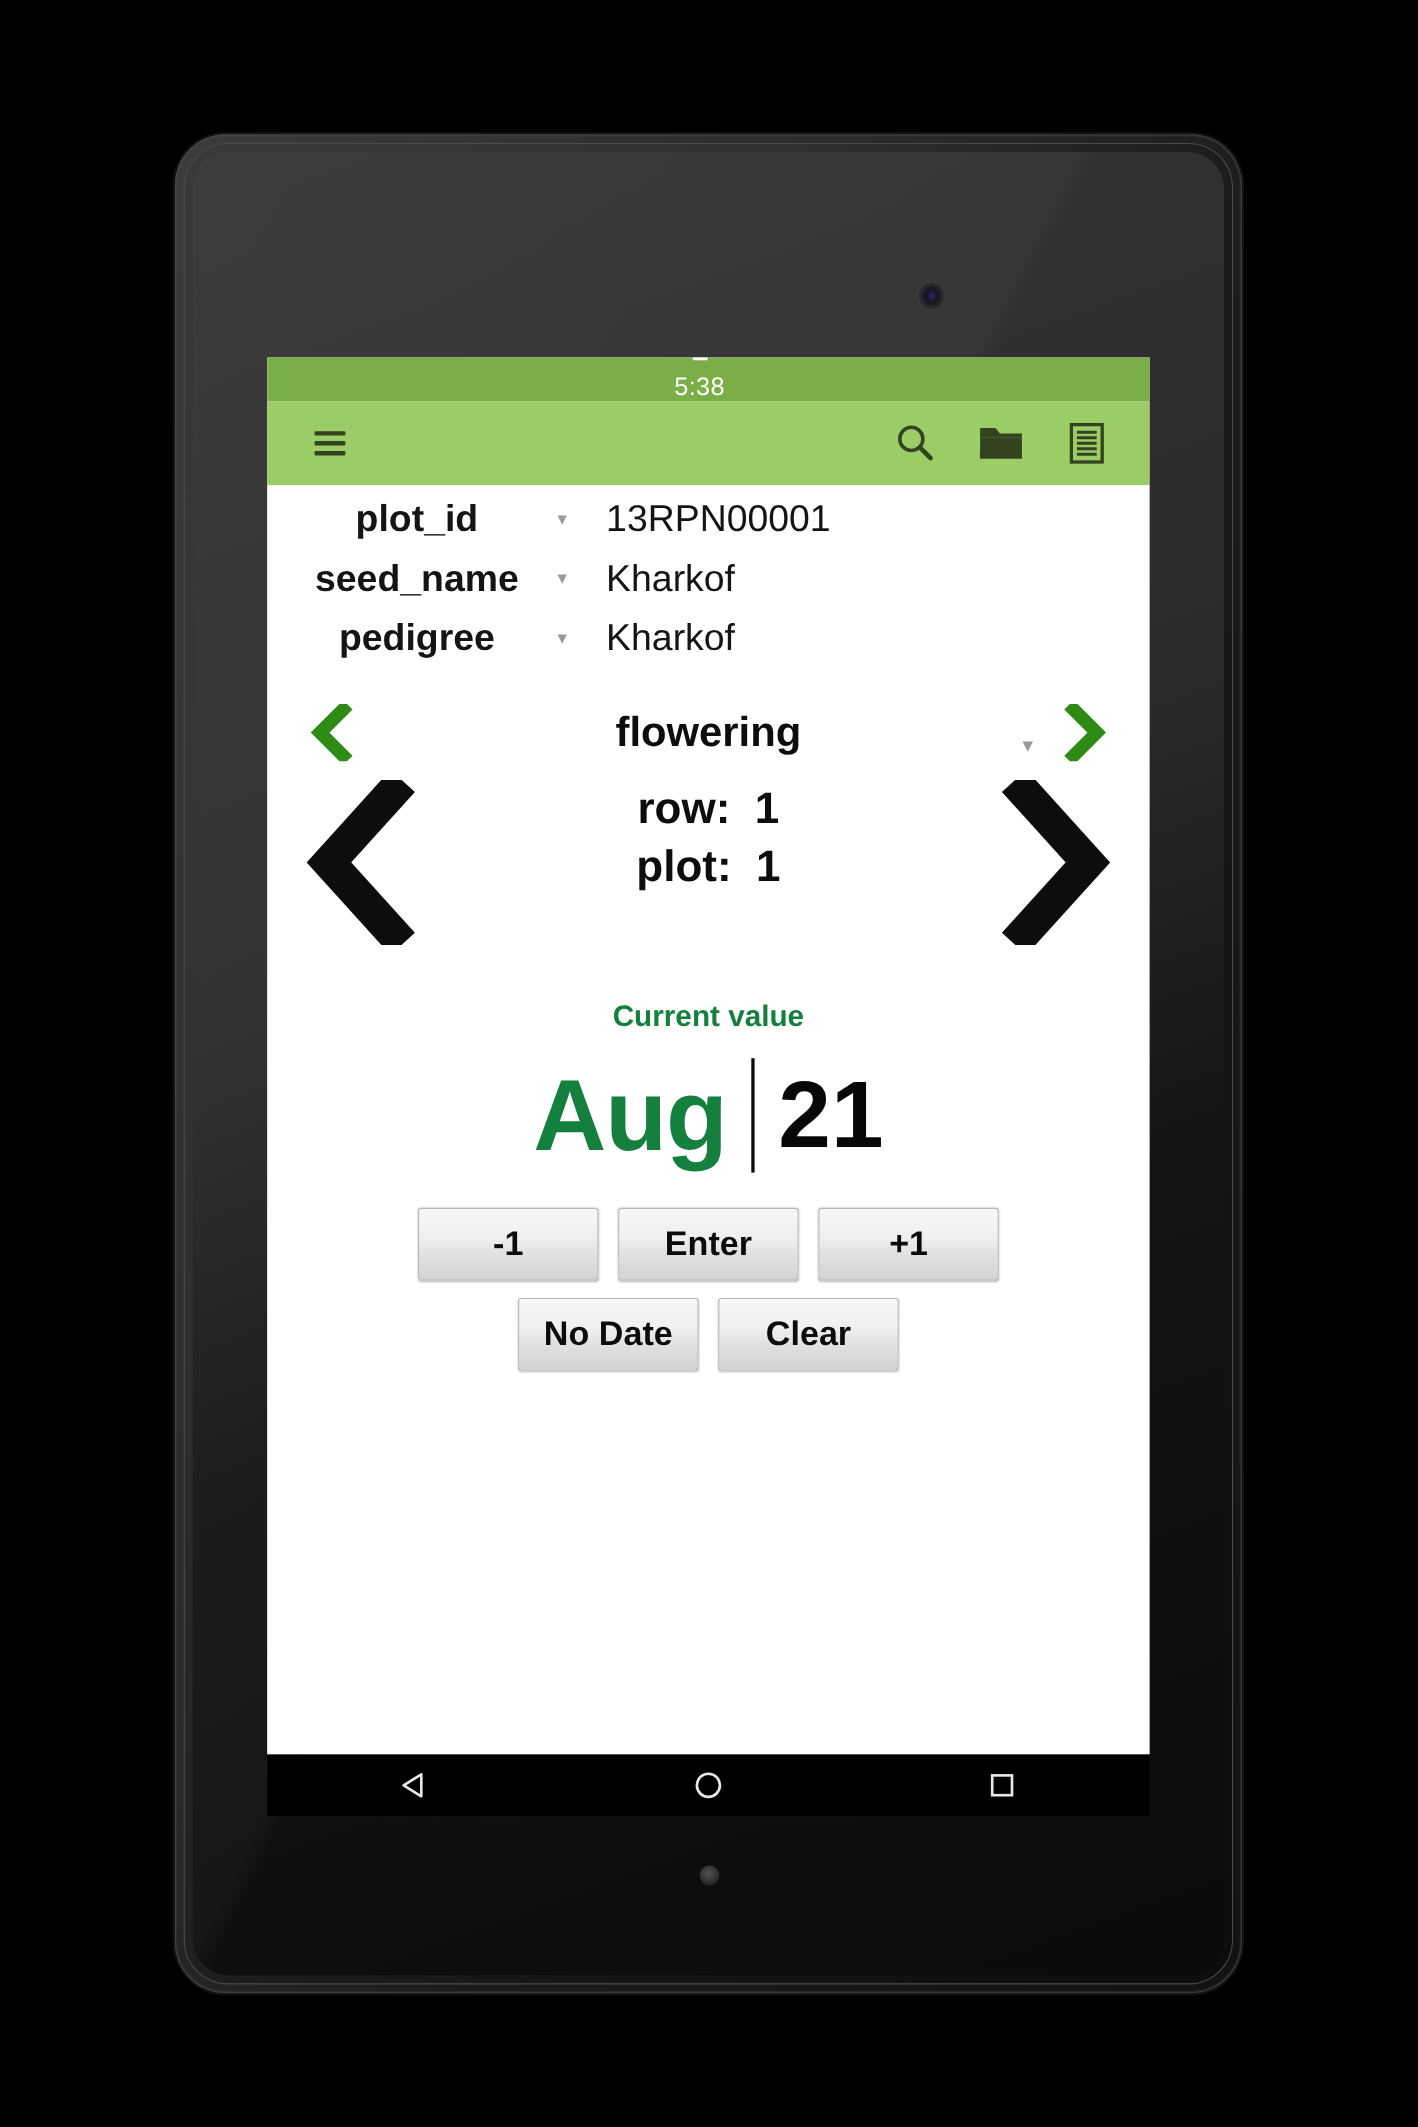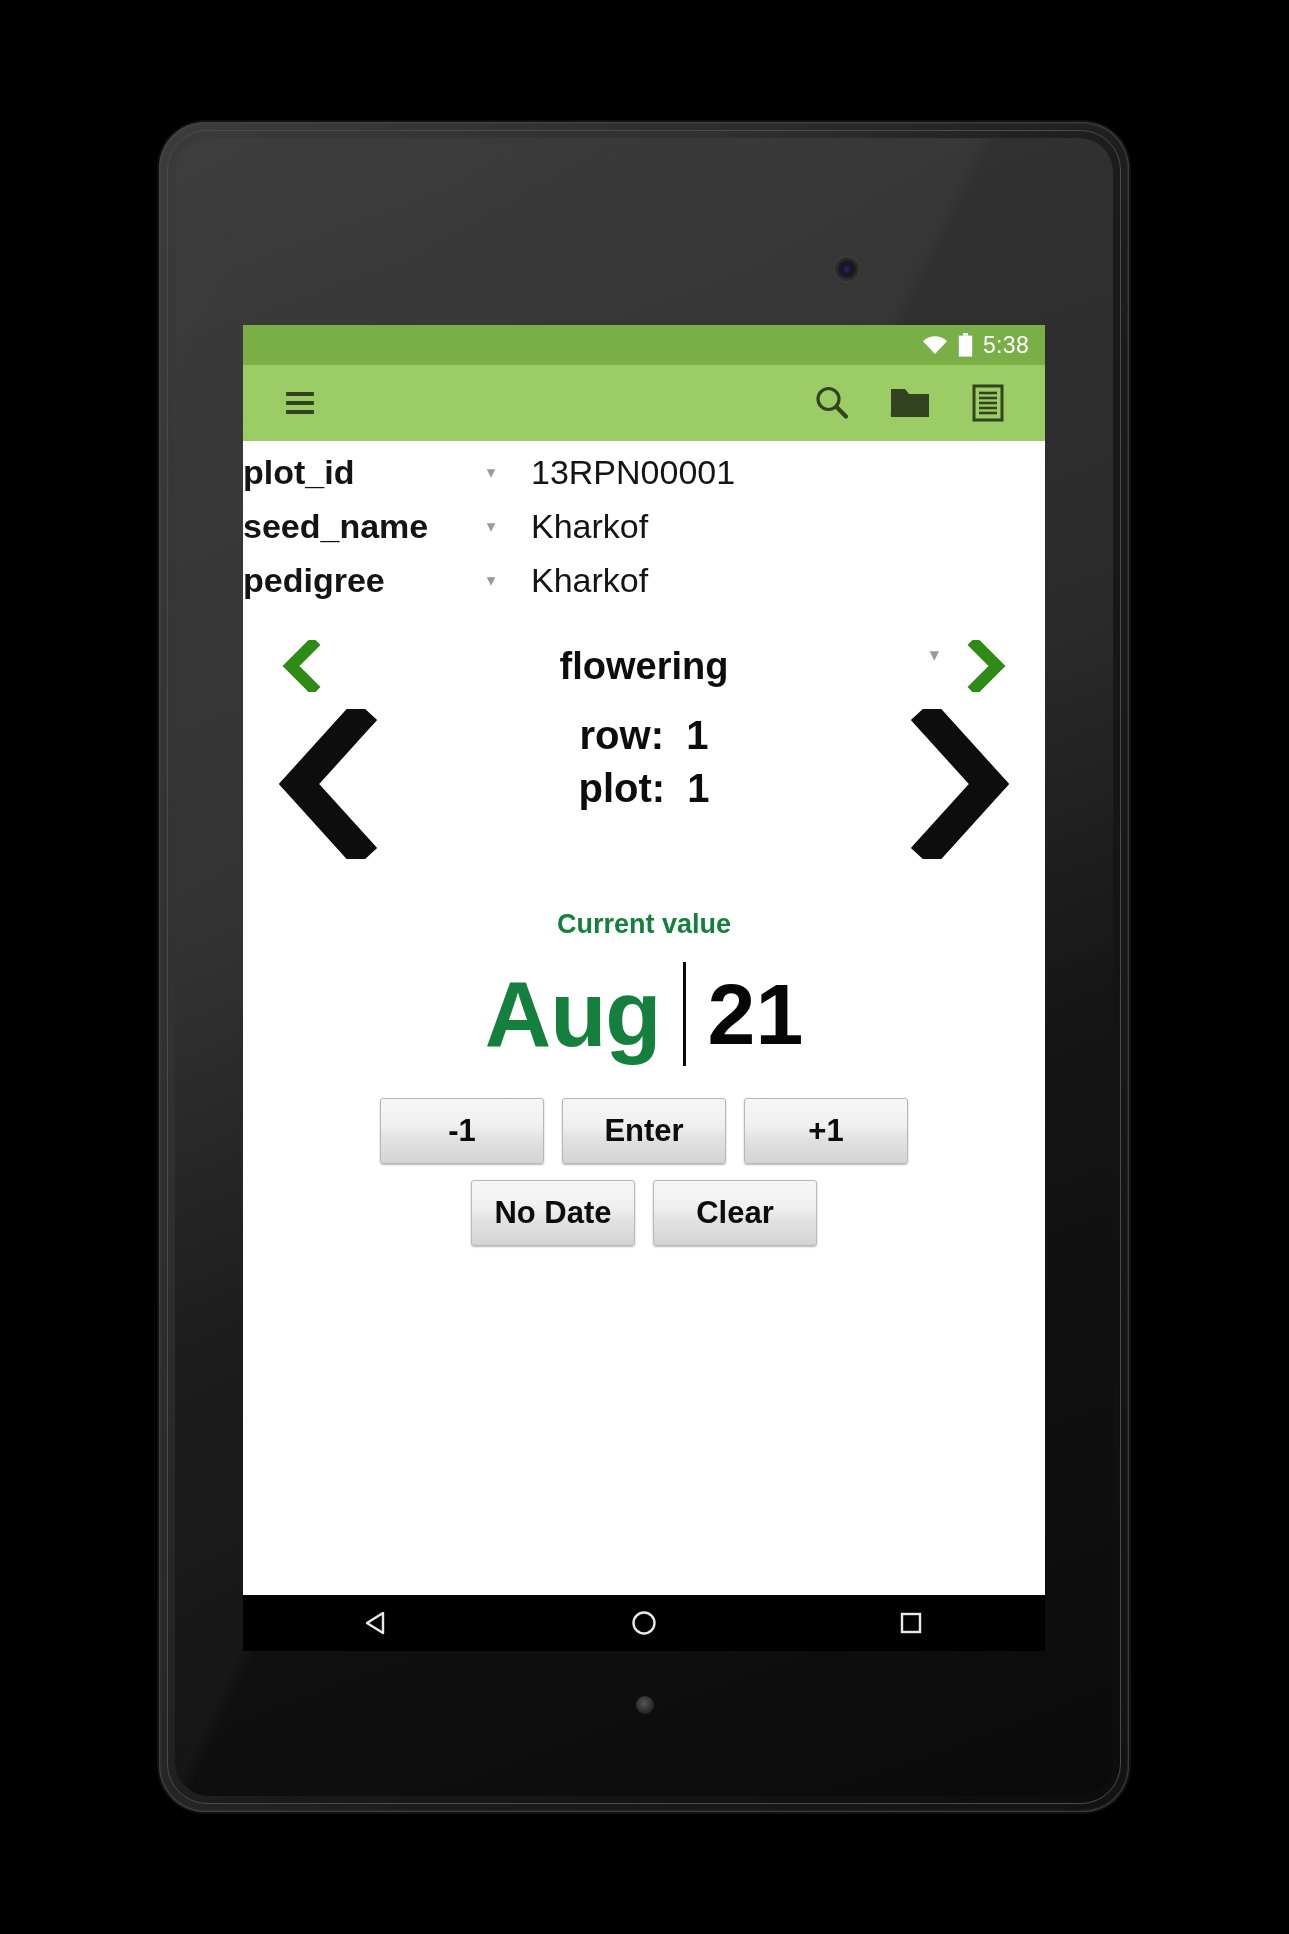--- a/index.html
+++ b/index.html
@@ -85,20 +85,21 @@
 
   
   .statusbar {
     height: 40px;
     background: #79af46;
     display: flex;
     align-items: center;
     justify-content: flex-end;
     padding-right: 16px;
     gap: 10px;
+    flex-direction: column;
   }
   .status-clock {
     color: #ffffff;
     font-size: 23px;
     font-weight: normal;
     letter-spacing: 0.3px;
     font-family: "Liberation Sans", sans-serif;
   }
   .wifi-icon { width: 26px; height: 20px; display:block; }
   .battery-icon { width: 15px; height: 24px; display:block; }
@@ -142,26 +143,27 @@
   .fields {
     padding: 12px 0 2px 0;
   }
   .field-row {
     display: flex;
     align-items: baseline;
     height: 54px;
   }
   .field-label {
     width: 232px;
-    text-align: left;
+    text-align: center;
     font-size: 34px;
     font-weight: bold;
     color: #141414;
     font-family: "Liberation Sans", sans-serif;
     white-space: nowrap;
+    margin-left: 20px;
   }
   .field-caret {
     width: 32px;
     text-align: center;
     color: #9a9a9a;
     font-size: 17px;
     line-height: 1;
     position: relative;
     top: -6px;
   }
@@ -185,21 +187,21 @@
   .trait-chevron {
     width: 70px;
     display: flex;
     align-items: center;
     justify-content: center;
     cursor: pointer;
   }
   .trait-center {
     flex: 1;
     display: flex;
-    align-items: flex-start;
+    align-items: flex-end;
     justify-content: center;
     position: relative;
     cursor: pointer;
   }
   .trait-name {
     font-size: 38px;
     font-weight: bold;
     color: #0d0d0d;
     font-family: "Liberation Sans", sans-serif;
   }

